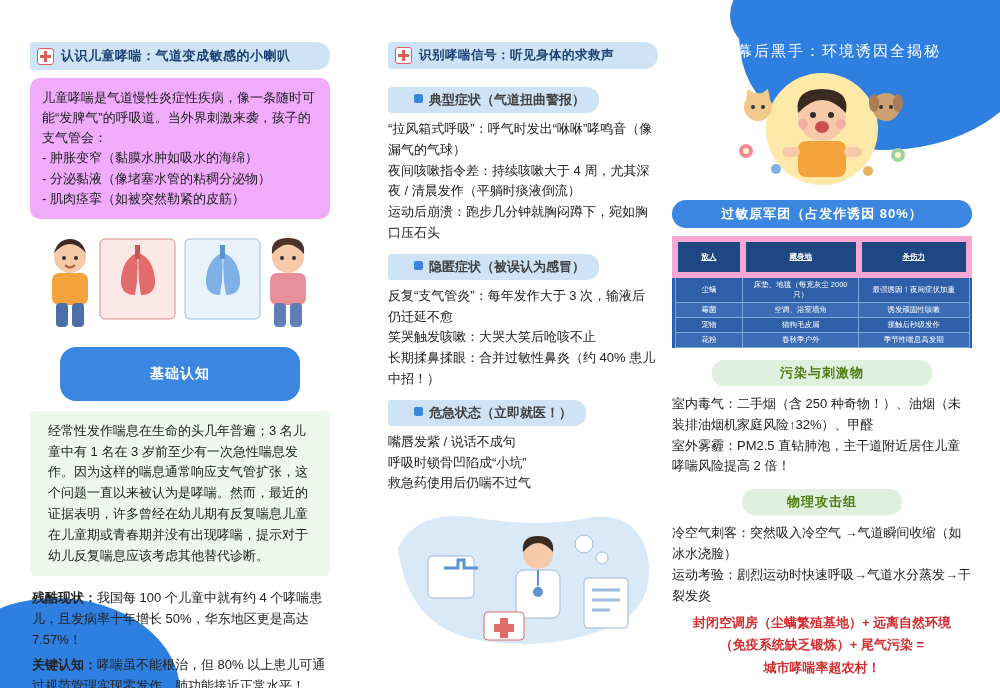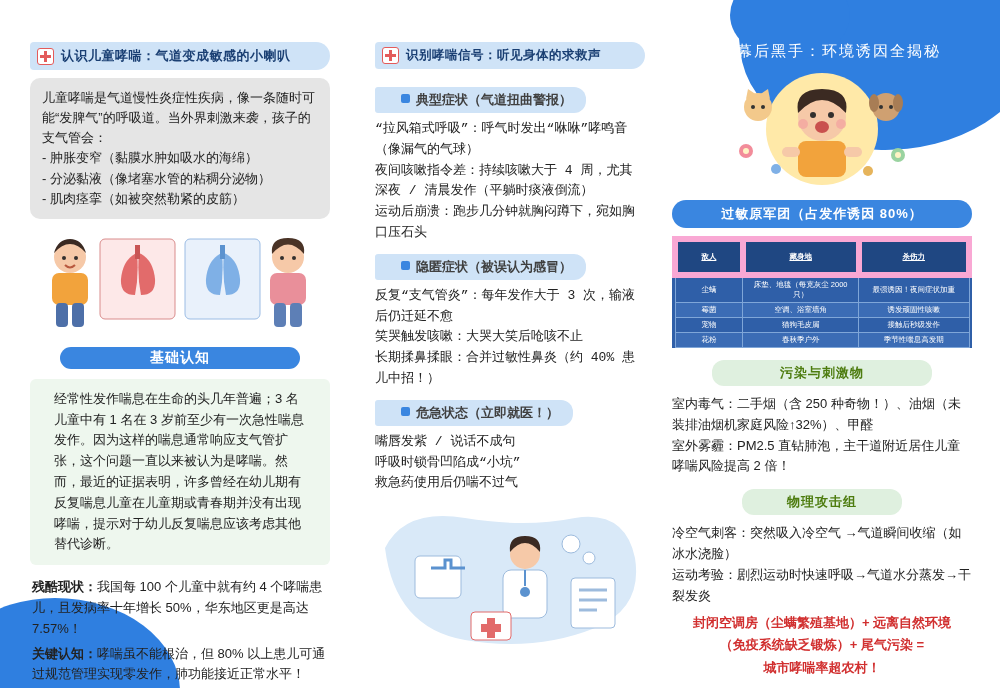--- a/index.html
+++ b/index.html
@@ -24,21 +24,21 @@
     background:#2f7fe0;border-radius:50%;
   }
   .blob-bl{
     position:absolute;left:-60px;bottom:-90px;width:240px;height:180px;
     background:#2f7fe0;border-radius:55% 60% 0 0;
   }
 
   
   .col{position:absolute;top:0;}
   .col-1{left:30px;width:300px;}
-  .col-2{left:375px;width:270px;font-family:Liberation Mono, monospace;}
+  .col-2{left:388px;width:270px;}
   .col-3{left:672px;width:300px;}
 
   
   .hdr{
     display:flex;align-items:center;gap:7px;
     background:#cfe3f7;
     border-radius:4px 14px 14px 4px;
     padding:5px 10px 5px 7px;
     margin-bottom:8px;
   }
@@ -48,34 +48,34 @@
   }
   .hdr .cross:before,.hdr .cross:after{
     content:"";position:absolute;background:#e35b5b;
   }
   .hdr .cross:before{left:6px;top:2px;width:3px;height:11px;}
   .hdr .cross:after{top:6px;left:2px;height:3px;width:11px;}
   .hdr .t{font-size:13px;font-weight:bold;color:#1a3f73;letter-spacing:.5px;}
 
   
   .graybox{
-    background:#e5e5e5;border-radius:10px;padding:10px 12px;
+    background:#f0abfc;border-radius:10px;padding:10px 12px;
     font-size:13px;line-height:1.55;color:#222;
   }
 
   
   .pill{
     background:#3a86e0;color:#fff;text-align:center;
-    border-radius:16px;padding:2px 10px;font-size:14px;font-weight:bold;
+    border-radius:16px;padding:18px 10px;font-size:14px;font-weight:bold;
     letter-spacing:1px;
   }
 
   
   .greenbox{
-    background:#eef7ee;border-radius:6px;padding:10px 24px;
+    background:#eef7ee;border-radius:6px;padding:10px 18px;
     font-size:13px;line-height:1.6;
   }
   .whitebox{font-size:13px;line-height:1.6;padding:2px 2px;}
 
   
   .sub{
     display:inline-block;background:#cfe3f7;border-radius:3px 12px 12px 3px;
     padding:4px 14px 4px 26px;font-size:13px;font-weight:bold;color:#404040;
     margin:10px 0 6px 0;
   }

